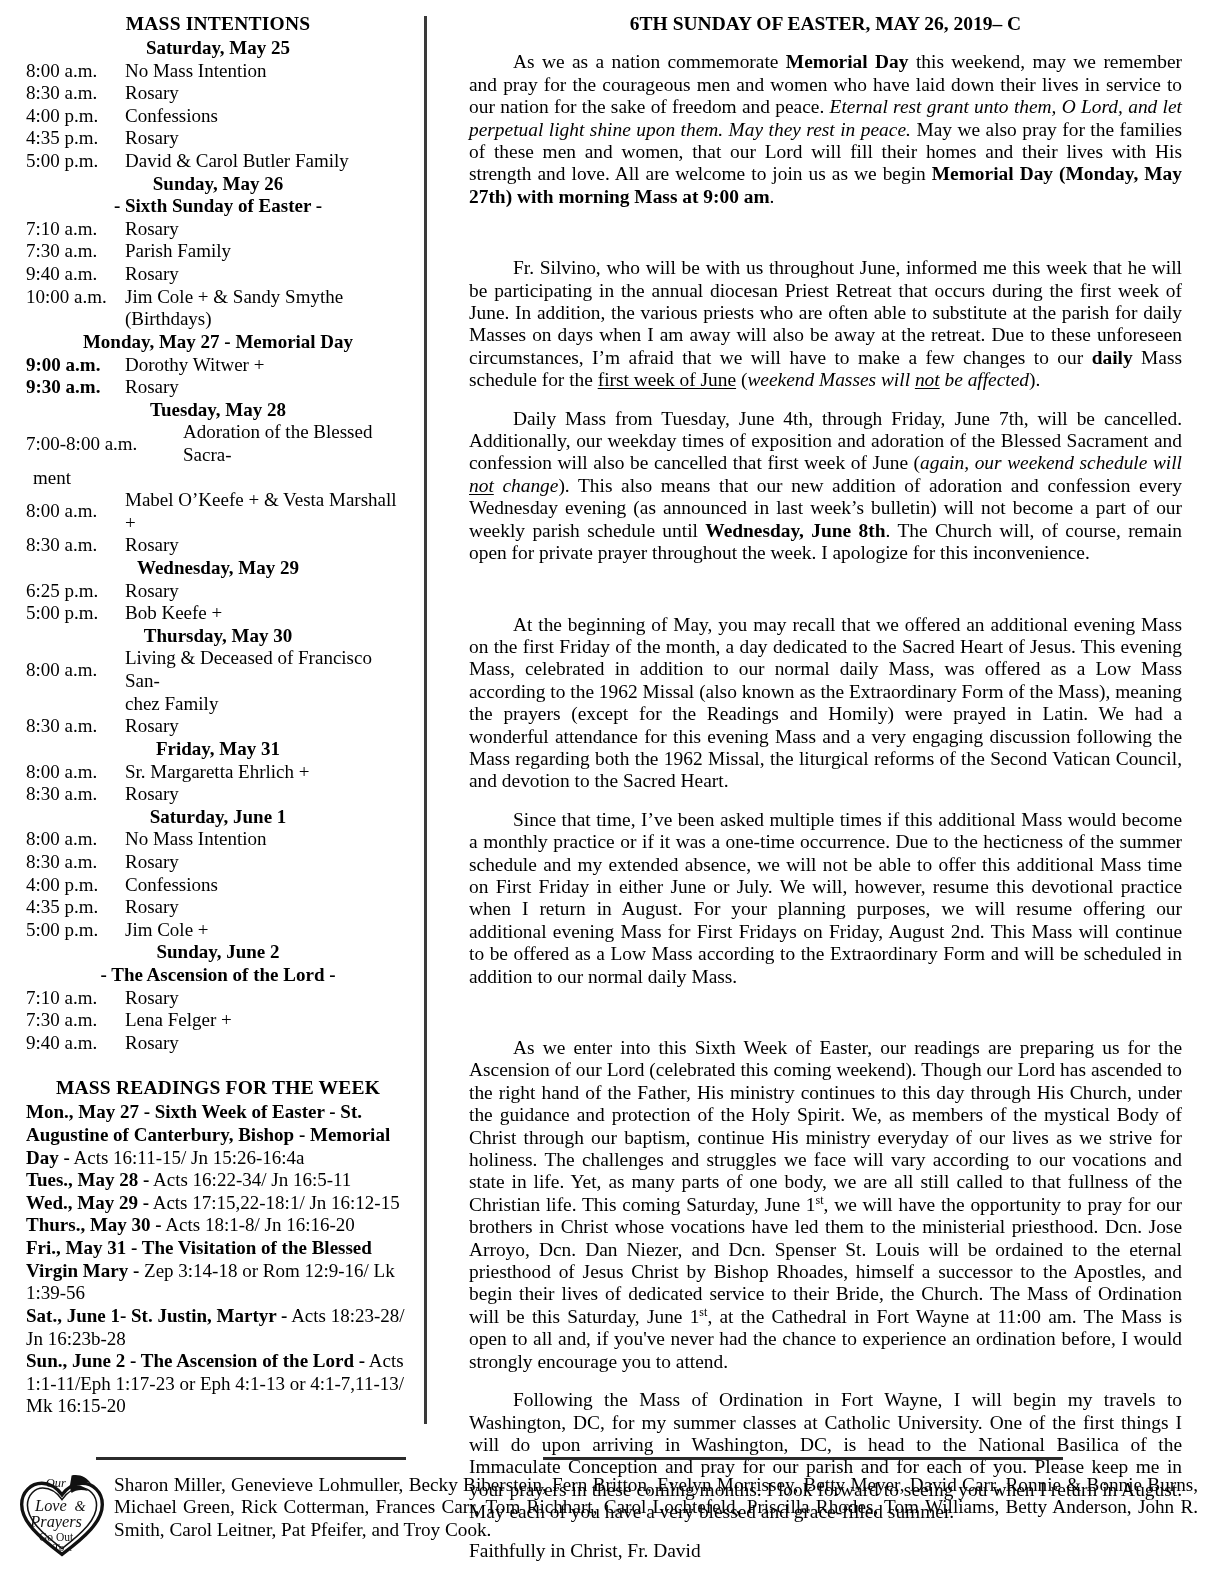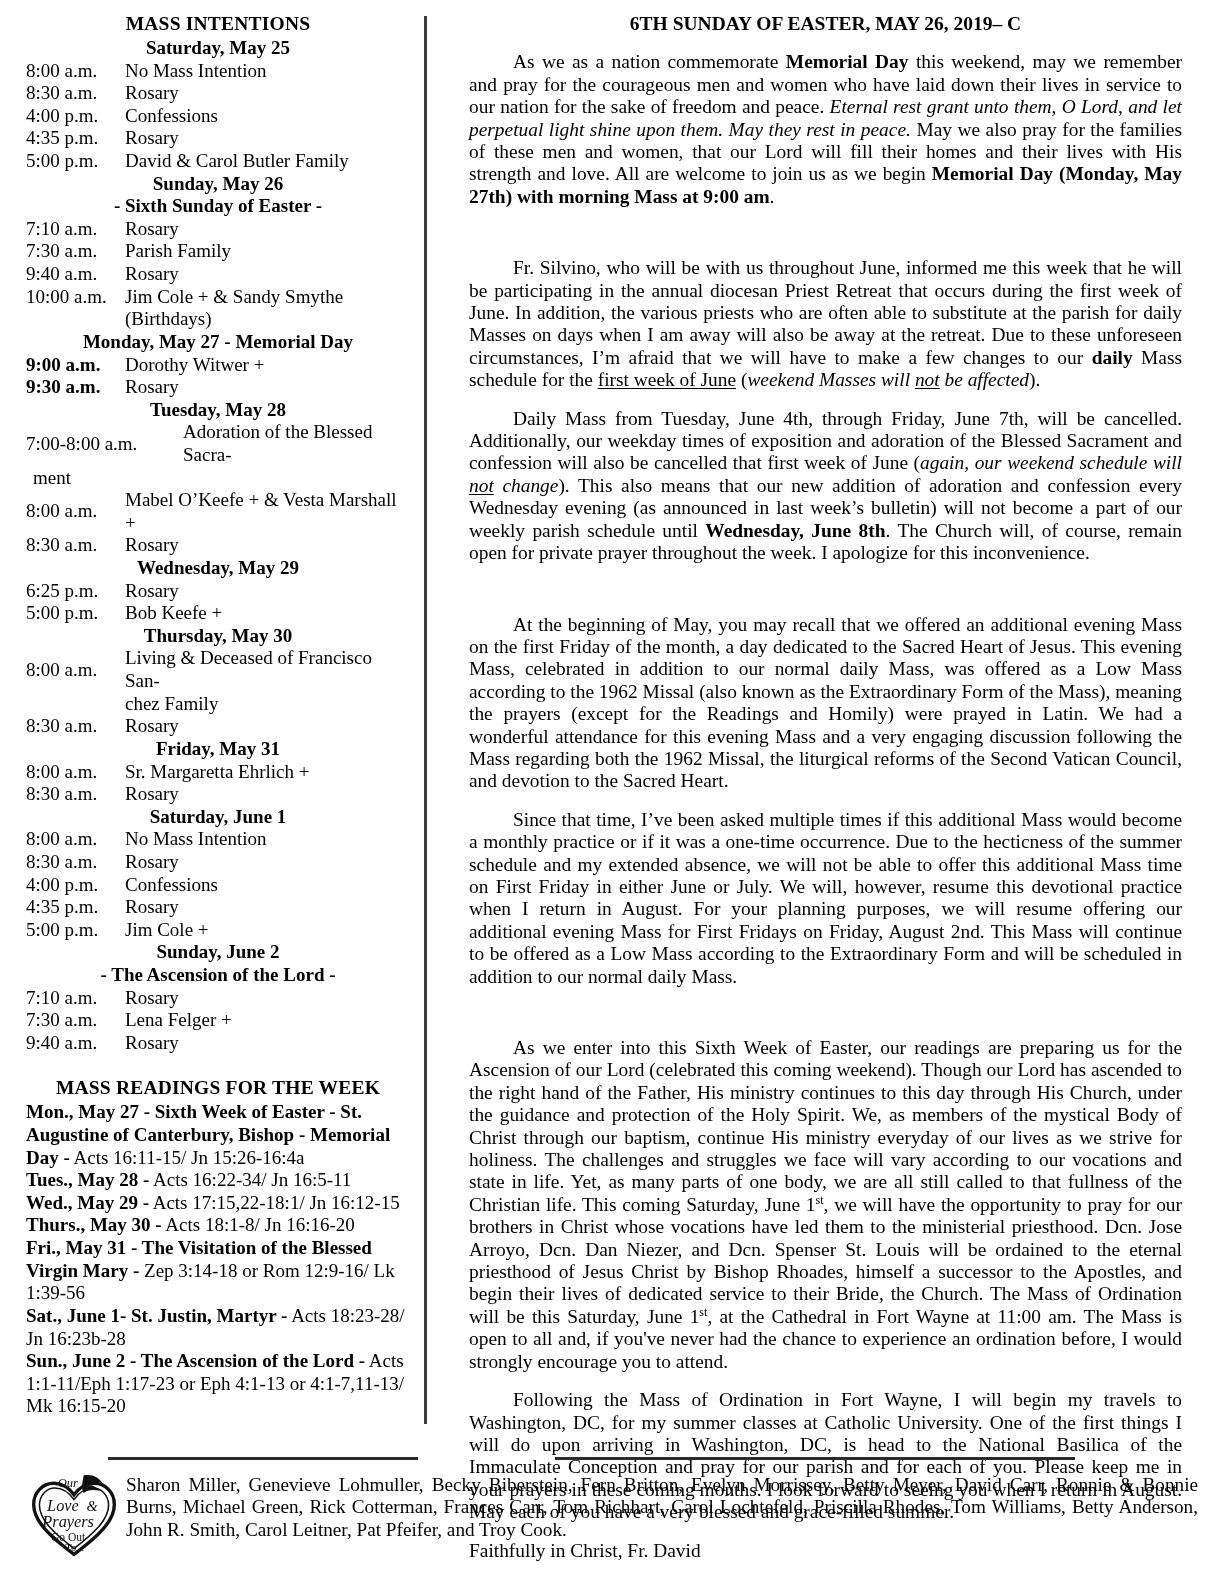--- a/index.html
+++ b/index.html
@@ -138,21 +138,21 @@
   .para u { text-decoration: underline; text-underline-offset: 1.5px; }
   .para sup {
     font-size: 0.62em;
     vertical-align: super;
     line-height: 0;
   }
 
   
   .footer {
     position: absolute;
-    left: 26px;
+    left: 14px;
     right: 26px;
     bottom: 22px;
   }
   .footer-rules {
     display: flex;
     gap: 0;
     margin-bottom: 12px;
   }
   .rule {
     height: 3px;

